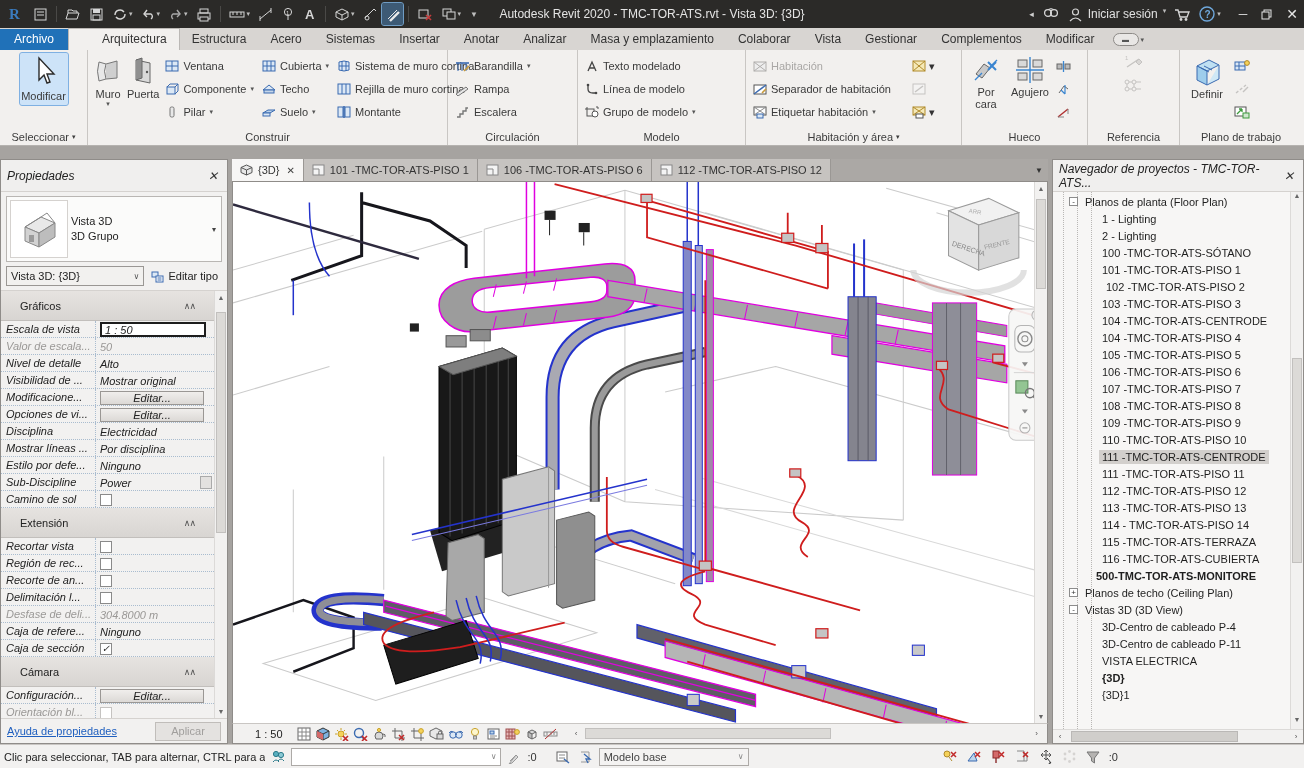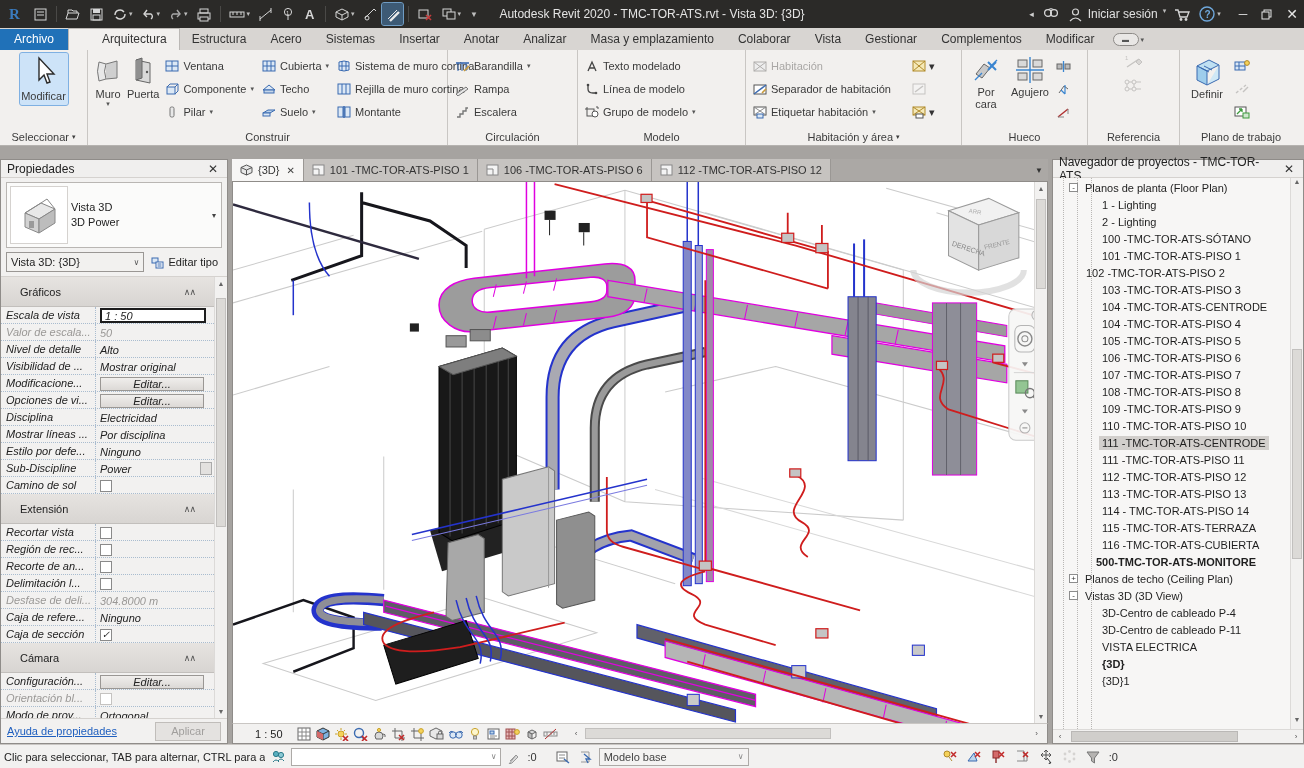--- a/index.html
+++ b/index.html
@@ -50,22 +50,22 @@
   .smallbtn.disabled { color:#a9a7a5; }
   .minicol { display:flex; flex-direction:column; gap:1px; padding-top:2px; }
   .minibtn { height:22px; display:flex; align-items:center; gap:2px; padding:0 2px; }
   .ic { flex:none; }
 
   
   .workspace { height:598px; display:flex; background:#a6a3a0; padding-top:13px; gap:4px; }
 
   
   .panel { background:#f2f1f0; border:1px solid #8f8c89; display:flex; flex-direction:column; }
-  .panel-title { height:18px; background:#f0efee; border-bottom:1px solid #d5d2cf;
-    display:flex; align-items:center; padding:0 6px; font-size:12px; color:#222; }
+  .panel-title { height:32px; background:#f0efee; border-bottom:1px solid #d5d2cf;
+    display:flex; align-items:center; padding:0 6px; font-size:12px; color:#222;font-style:italic; }
   .panel-title .x { margin-left:auto; font-size:12px; color:#333; padding:0 3px; }
 
   
   .props { width:228px; flex:none; }
   .typebox { margin:4px 5px 0 5px; border:1px solid #b9b6b3; background:#fbfbfa;
     height:66px; display:flex; align-items:center; position:relative; }
   .typebox .thumb { width:58px; height:58px; margin:3px; border:1px solid #d5d2cf;
     background:#fff; display:flex; align-items:center; justify-content:center; }
   .typebox .tinfo { font-size:11px; color:#222; line-height:15px; }
   .typebox .dd { position:absolute; right:5px; top:28px; font-size:8px; color:#444; }
@@ -724,21 +724,21 @@
         <svg width="44" height="40">
           <path d="M8 18 L24 8 L38 14 L22 24 Z" fill="#e8e8e8" stroke="#888"></path>
           <path d="M8 18 L8 32 L22 38 L22 24 Z" fill="#d2d2d2" stroke="#888"></path>
           <path d="M38 14 L38 28 L22 38 L22 24 Z" fill="#bdbdbd" stroke="#888"></path>
           <path d="M8 18 L24 8 L30 4 L38 14" fill="none" stroke="#888"></path>
           <rect x="12" y="26" width="5" height="7" fill="#9a9a9a"></rect>
         </svg>
       </div>
       <div class="tinfo">
         <div>Vista 3D</div>
-        <div>3D Power</div>
+        <div>3D Grupo</div>
       </div>
       <span class="dd">▾</span>
     </div>
     <div class="selrow">
       <div class="combo">
         <span>Vista 3D: {3D}</span>
           <span class="dd">∨</span>
       </div>
       <div class="edit-type">
         <svg width="14" height="13">
@@ -1263,21 +1263,21 @@
           </div>
           <div class="titem" style="padding-left: 46px;">
             <span class="lbl">2 - Lighting</span>
           </div>
           <div class="titem" style="padding-left: 46px;">
             <span class="lbl">100 -TMC-TOR-ATS-SÓTANO</span>
           </div>
           <div class="titem" style="padding-left: 46px;">
             <span class="lbl">101 -TMC-TOR-ATS-PISO 1</span>
           </div>
-          <div class="titem" style="padding-left: 30px;">
+          <div class="titem" style="padding-left: 50px;">
             <span class="lbl">102 -TMC-TOR-ATS-PISO 2</span>
           </div>
           <div class="titem" style="padding-left: 46px;">
             <span class="lbl">103 -TMC-TOR-ATS-PISO 3</span>
           </div>
           <div class="titem" style="padding-left: 46px;">
             <span class="lbl">104 -TMC-TOR-ATS-CENTRODE</span>
           </div>
           <div class="titem" style="padding-left: 46px;">
             <span class="lbl">104 -TMC-TOR-ATS-PISO 4</span>

